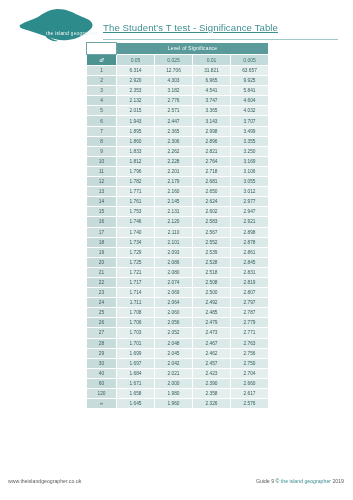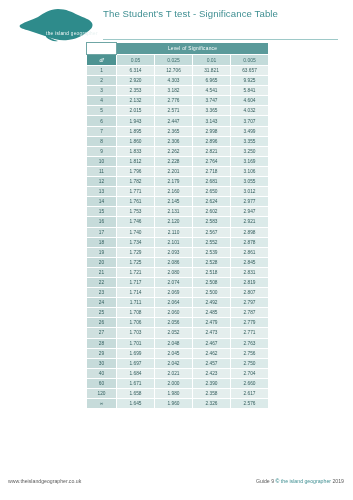--- a/index.html
+++ b/index.html
@@ -37,25 +37,26 @@
     font-size: 4.6px;
     letter-spacing: 0.35px;
     color: #ffffff;
     white-space: nowrap;
   }
   .logo-text .word2 { color: #e6f1f0; }
 
   .page-title {
     position: absolute;
     left: 103px;
-    top: 8px;
+    top: 22px;
     font-size: 9.6px;
     color: #3f8f92;
     letter-spacing: 0.1px;
     white-space: nowrap;
+    text-decoration: underline;
   }
   .title-rule {
     position: absolute;
     left: 103px;
     top: 39px;
     width: 235px;
     height: 1px;
     background: #9ec9c8;
   }
 

